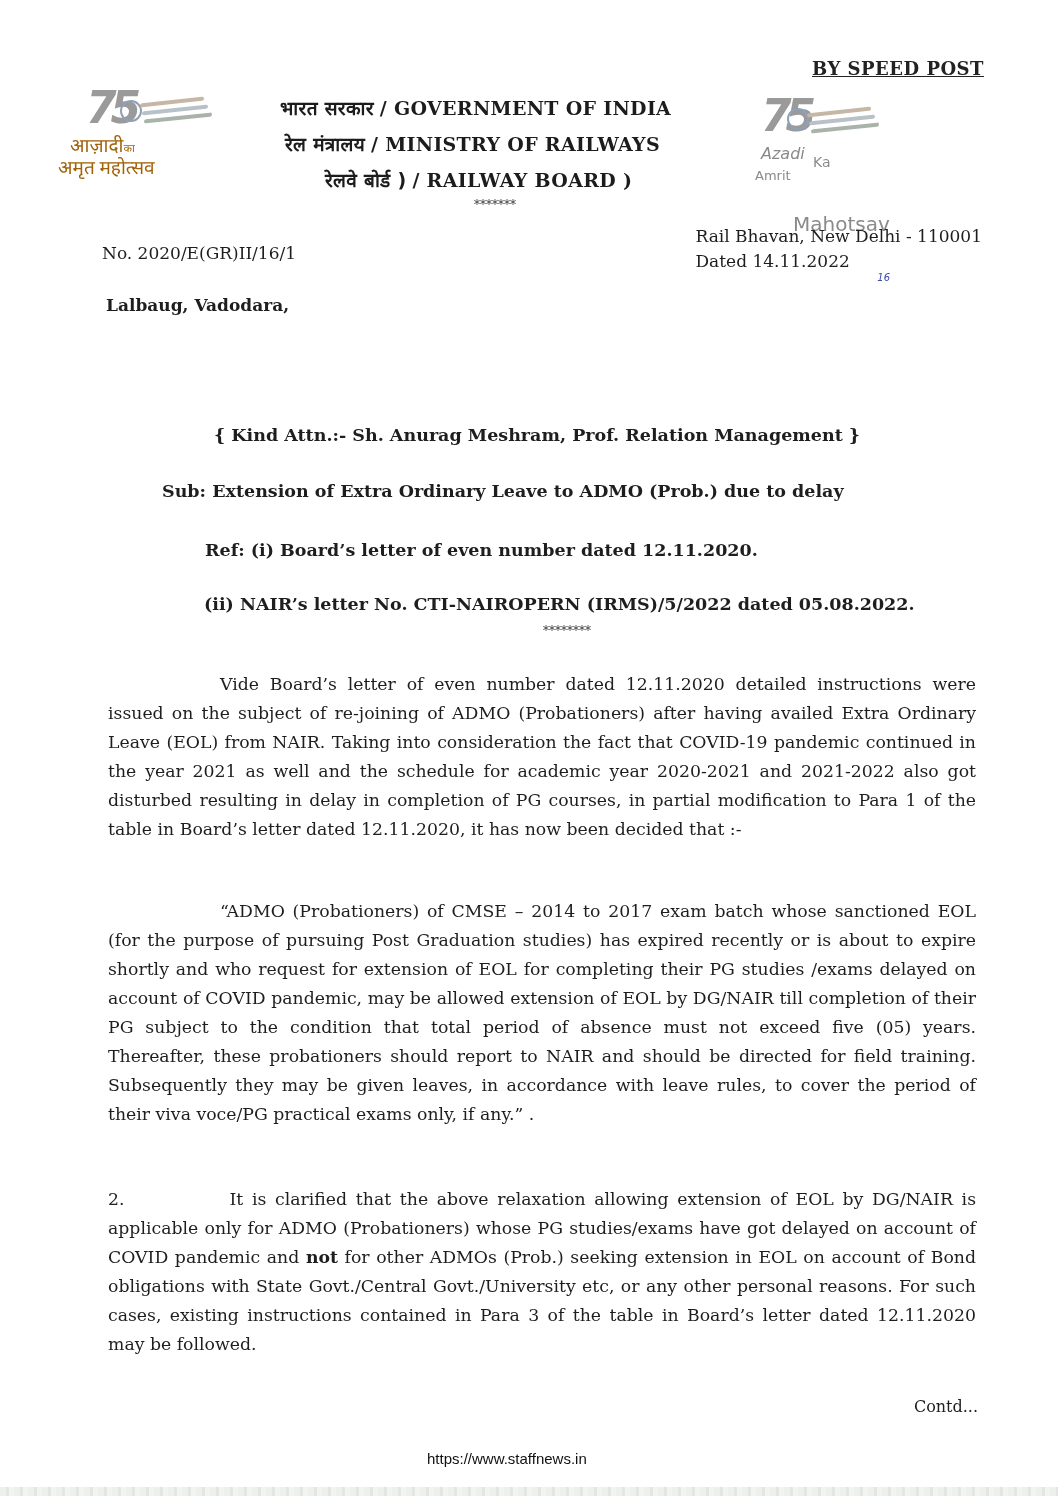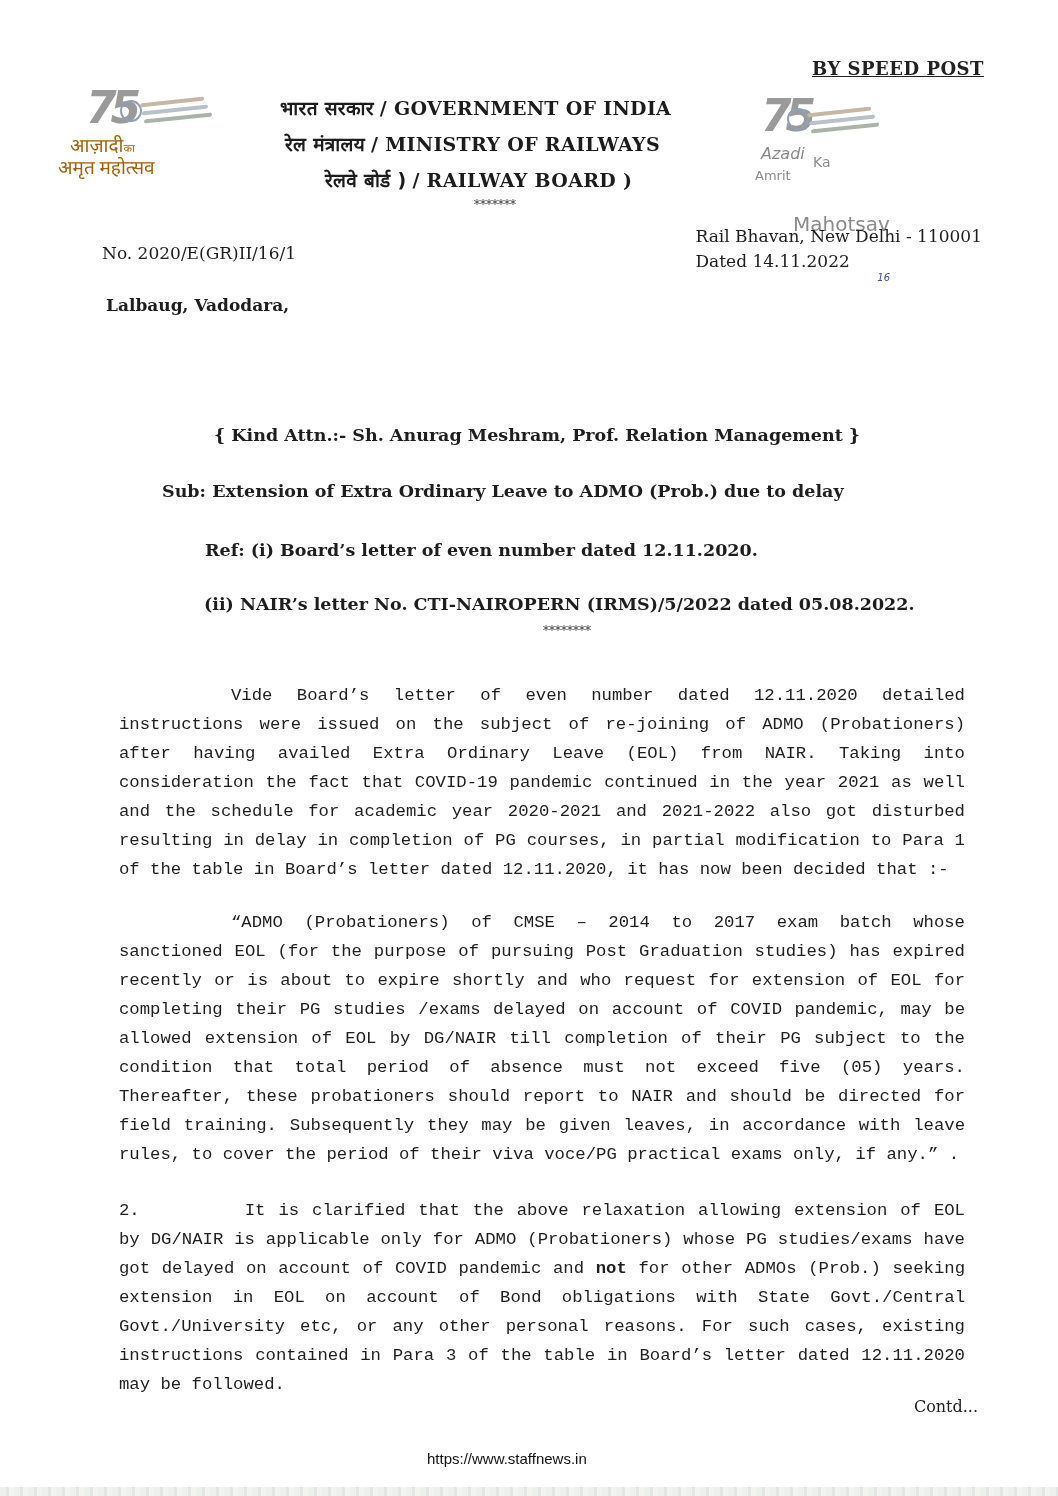--- a/index.html
+++ b/index.html
@@ -22,21 +22,21 @@
     .logo-flag { position: absolute; height: 4px; border-radius: 3px; }
     .logo-hindi { position: absolute; font-family: Liberation Serif, serif; font-size: 19px; color: #a16207; line-height: 20px; white-space: nowrap; }
     .logo-en { position: absolute; font-family: "DejaVu Sans", sans-serif; color: #8a8a8a; white-space: nowrap; }
     .stars { font-size: 12px; color: #333; letter-spacing: 0px; }
     .ref-no { left: 102px; top: 243px; font-size: 17px; }
     .place { right: 76px; top: 224px; font-size: 17px; line-height: 25px; }
     .hand { color: #3b4bb5; font-family: "DejaVu Sans", sans-serif; font-size: 10px; font-style: italic; position: absolute; right: 168px; top: 272px; }
     .addr { left: 106px; top: 292px; font-weight: bold; font-size: 17px; line-height: 27px; }
     .bold { font-weight: bold; font-size: 17.5px; white-space: nowrap; }
     .para { left: 104px; width: 876px; font-size: 17.3px; line-height: 29px; text-align: justify; }
-    .para p { margin: 15px; font-family: Liberation Mono, monospace; }
+    .para p { margin: 4px; }
     .indent { text-indent: 112px; }
     .contd { right: 80px; top: 1397px; font-size: 16px; }
     .footer { left: 427px; top: 1450px; font-family: "Liberation Sans", sans-serif; font-size: 15px; color: #111; }
     .scan-strip { left: 0; top: 1487px; width: 1058px; height: 9px; background: repeating-linear-gradient(90deg, #eef0ee 0 6px, #e2e6e4 6px 9px, #f3f3ef 9px 14px); }
   </style>
 </head>
 <body>
 
 <div class="abs speed-post">BY SPEED POST</div>
 

